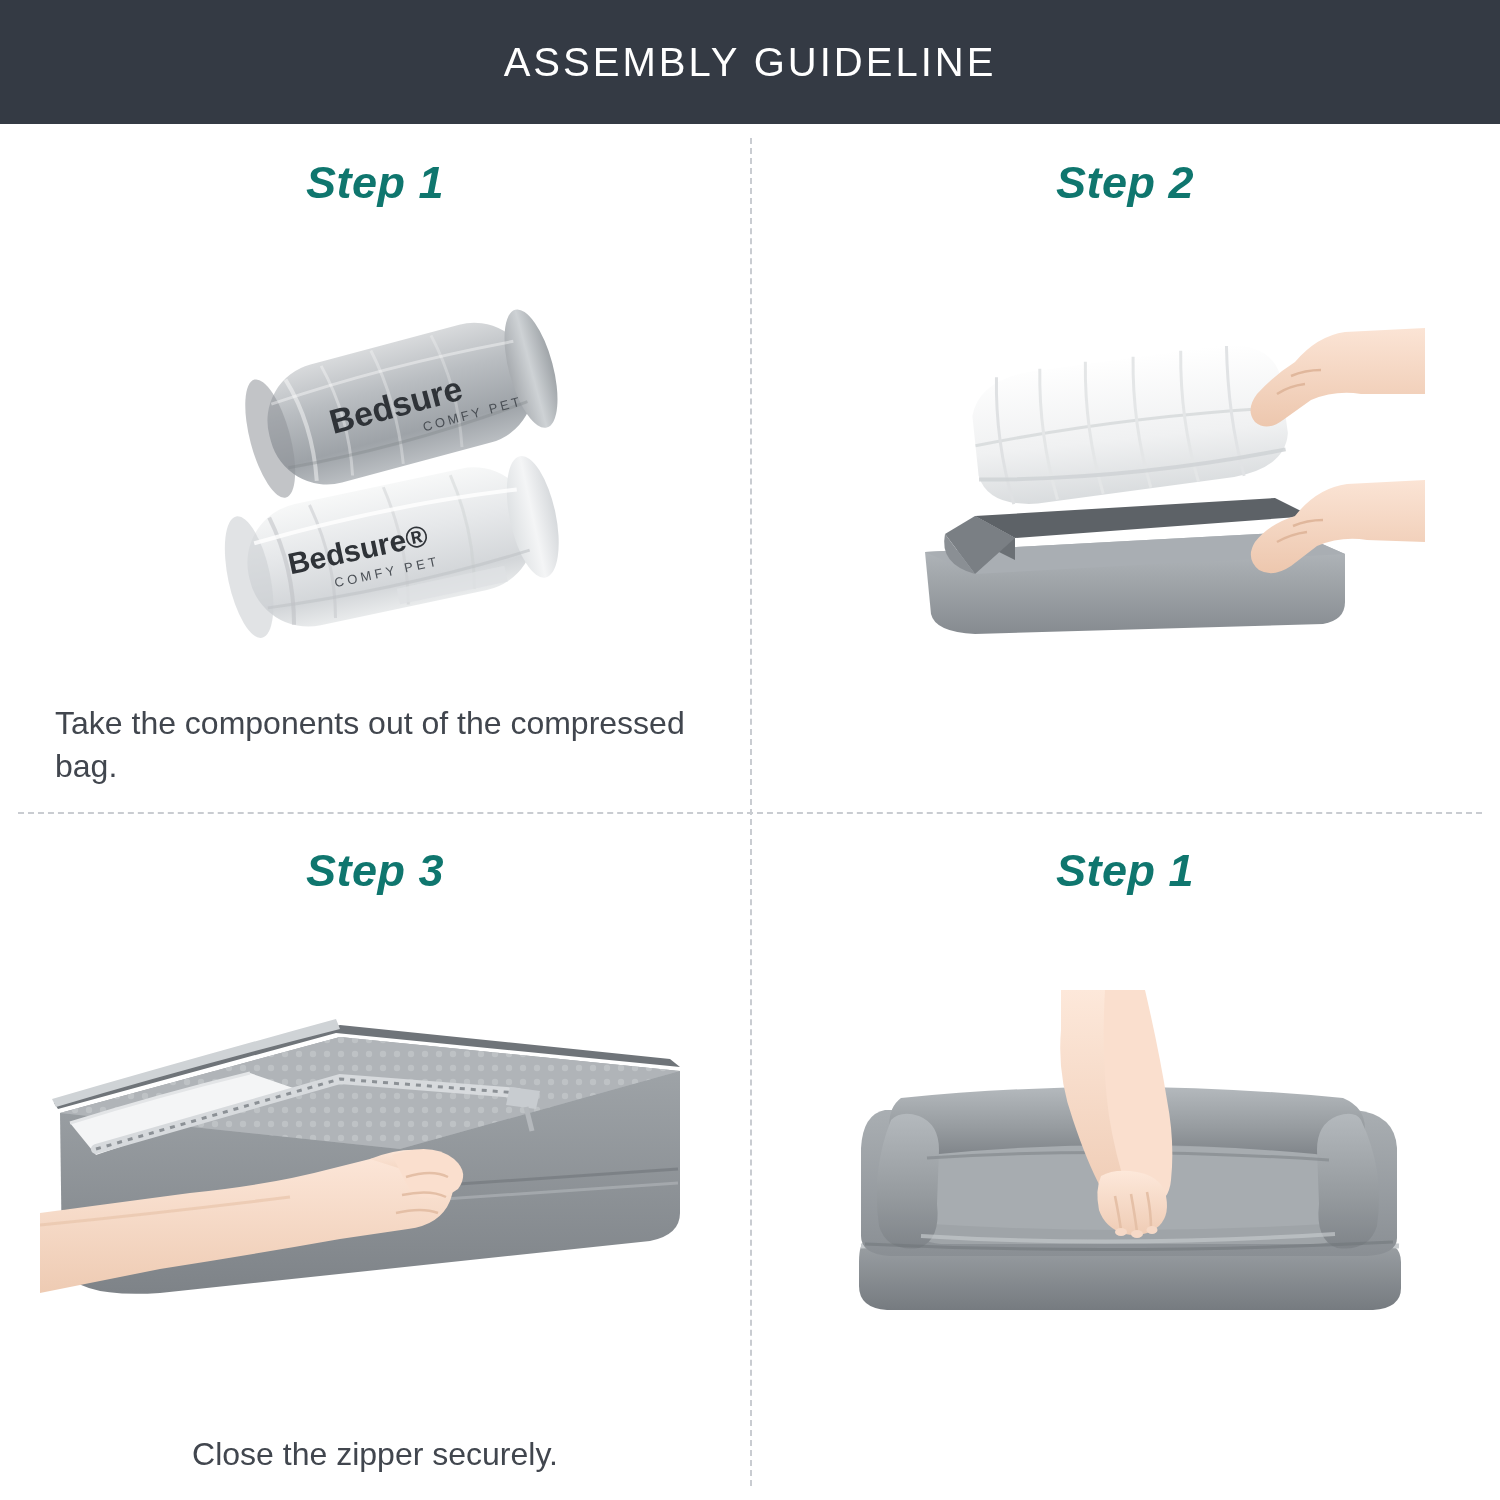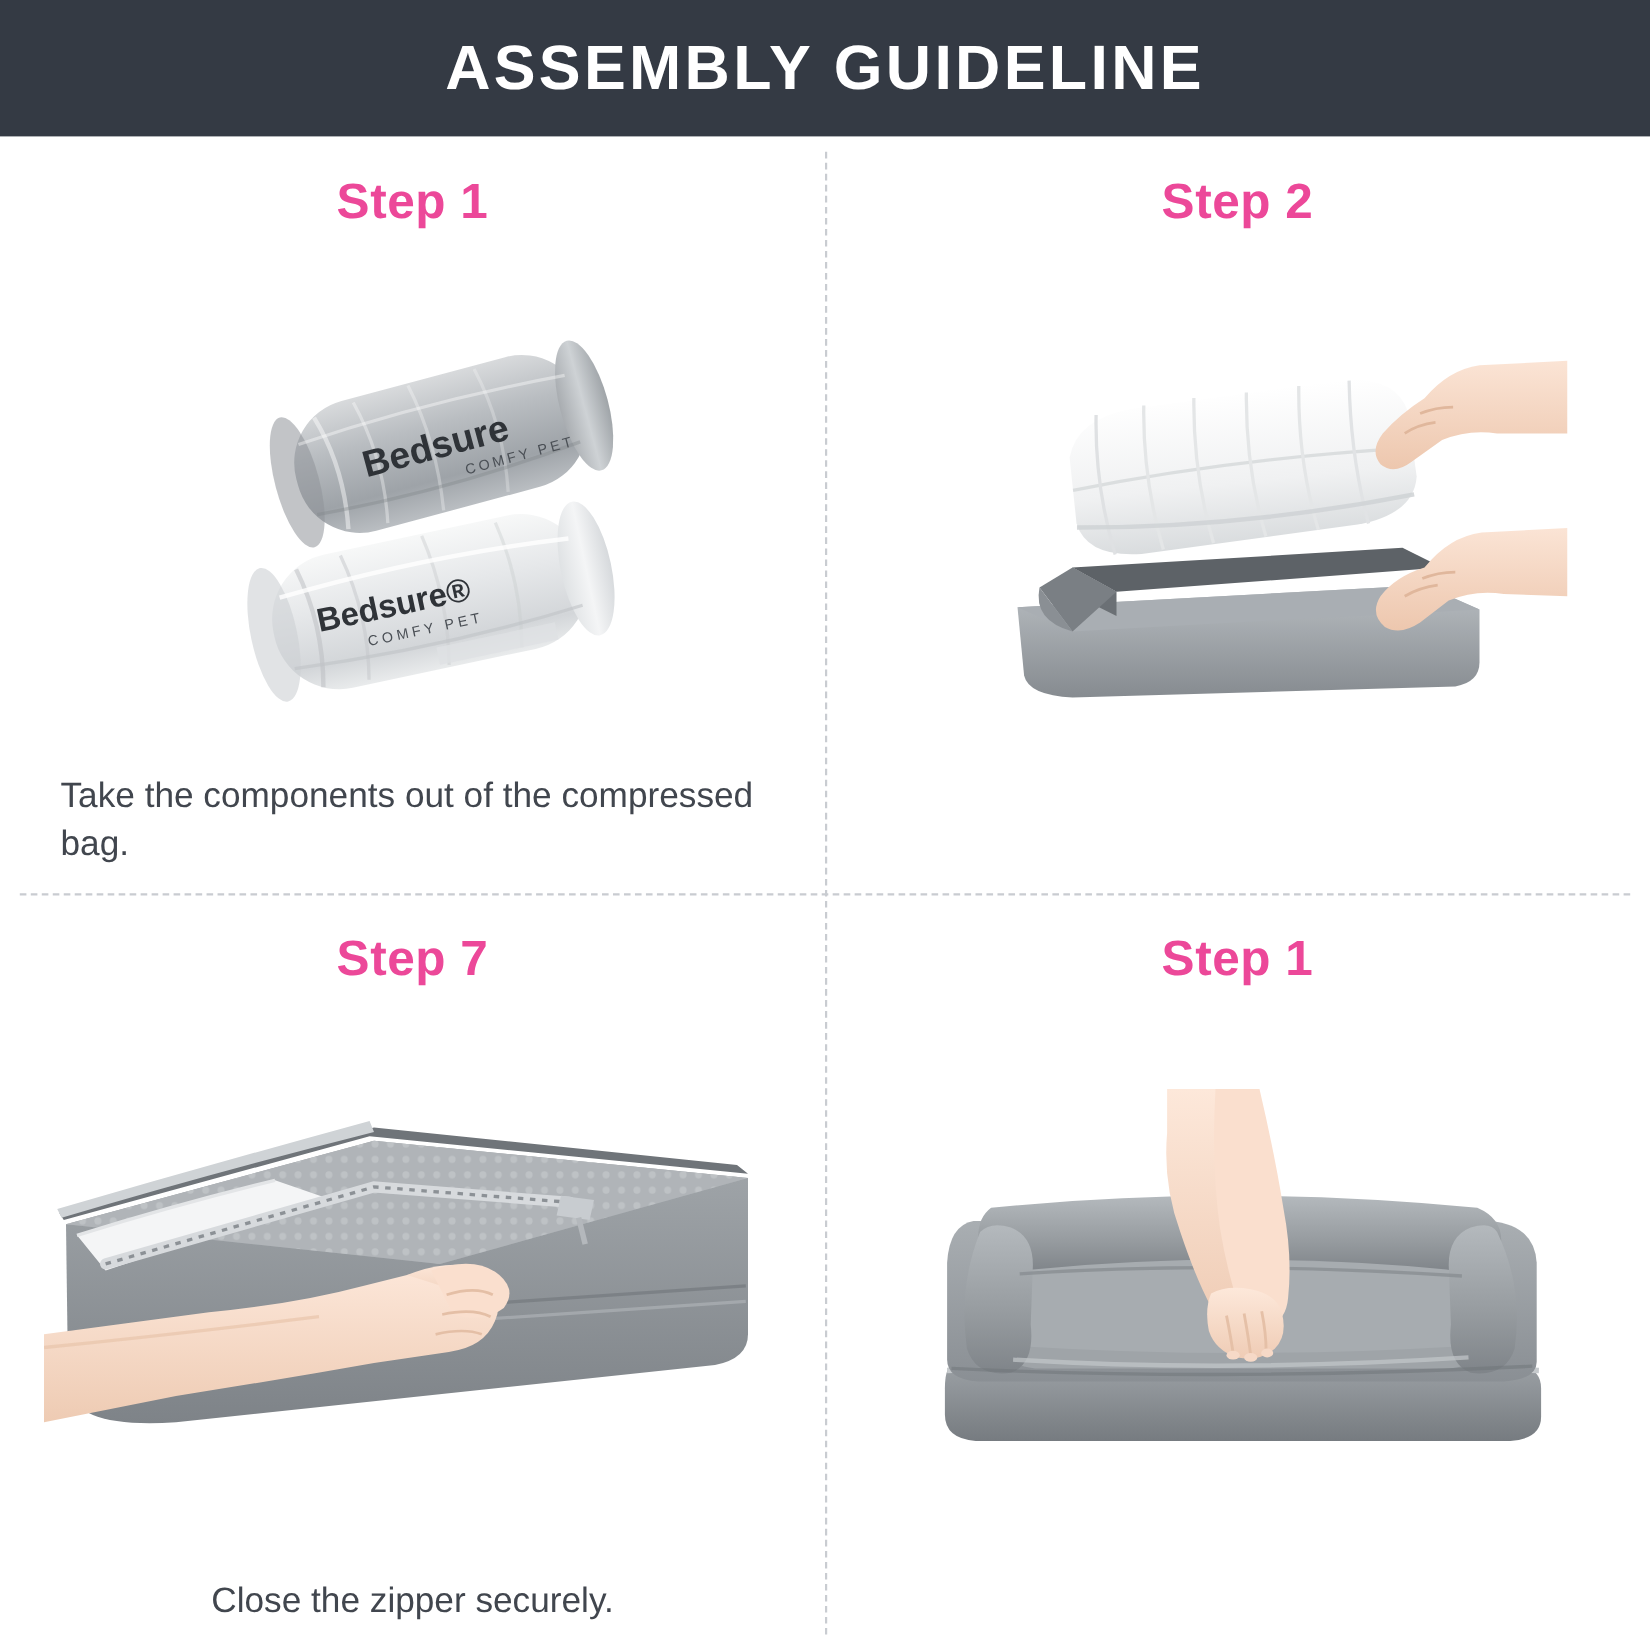--- a/index.html
+++ b/index.html
@@ -27,23 +27,23 @@
   .header {
     height: 124px;
     background: #343a44;
     display: flex;
     align-items: center;
     justify-content: center;
     flex: 0 0 auto;
   }
   .header-title {
     color: #ffffff;
-    font-size: 57px;
+    font-size: 40px;
     letter-spacing: 3px;
-    font-weight: bold;
+    font-weight: normal;
     text-align: center;
     line-height: 1;
   }
 
   
   .grid {
     flex: 1 1 auto;
     display: grid;
     grid-template-columns: 1fr 1fr;
     grid-template-rows: 1fr 1fr;
@@ -71,24 +71,25 @@
     position: absolute;
     top: 50%;
     left: 18px;
     right: 18px;
     border-top: 2px dashed #c9ccd1;
   }
 
   .step-title {
     font-size: 45px;
     font-weight: bold;
-    color: #ec4899;
+    color: #0f766e;
     letter-spacing: 0.5px;
     margin: 0 0 8px 0;
     line-height: 1.1;
+    font-style: italic;
   }
 
   .art {
     flex: 1 1 auto;
     width: 100%;
     display: flex;
     align-items: center;
     justify-content: center;
     position: relative;
     min-height: 0;
@@ -242,21 +243,21 @@
           <g>
             <path d="M470 214 Q444 222 430 240 Q420 256 434 268 Q448 276 466 264 L492 244 Q516 234 542 238 L600 240 L600 178 L522 182 Q492 186 470 214 Z" fill="url(#skinG)"></path>
             <path d="M452 240 Q466 232 482 230" stroke="#e0b79c" stroke-width="2.5" fill="none"></path>
             <path d="M468 224 Q482 218 498 218" stroke="#e0b79c" stroke-width="2.5" fill="none"></path>
           </g>
         </svg>
       </div>
     </div>
 
     <div class="cell cell-3">
-      <div class="step-title">Step 7</div>
+      <div class="step-title">Step 3</div>
       <div class="art">
         <svg viewBox="0 0 660 400" width="660" height="400" aria-hidden="true">
           <defs>
             <linearGradient id="meshG" x1="0" y1="0" x2="1" y2="1">
               <stop offset="0%" stop-color="#b9bdc0"></stop>
               <stop offset="100%" stop-color="#9ea2a6"></stop>
             </linearGradient>
             <linearGradient id="sideG" x1="0" y1="0" x2="0" y2="1">
               <stop offset="0%" stop-color="#a3a8ac"></stop>
               <stop offset="100%" stop-color="#7e8388"></stop>

